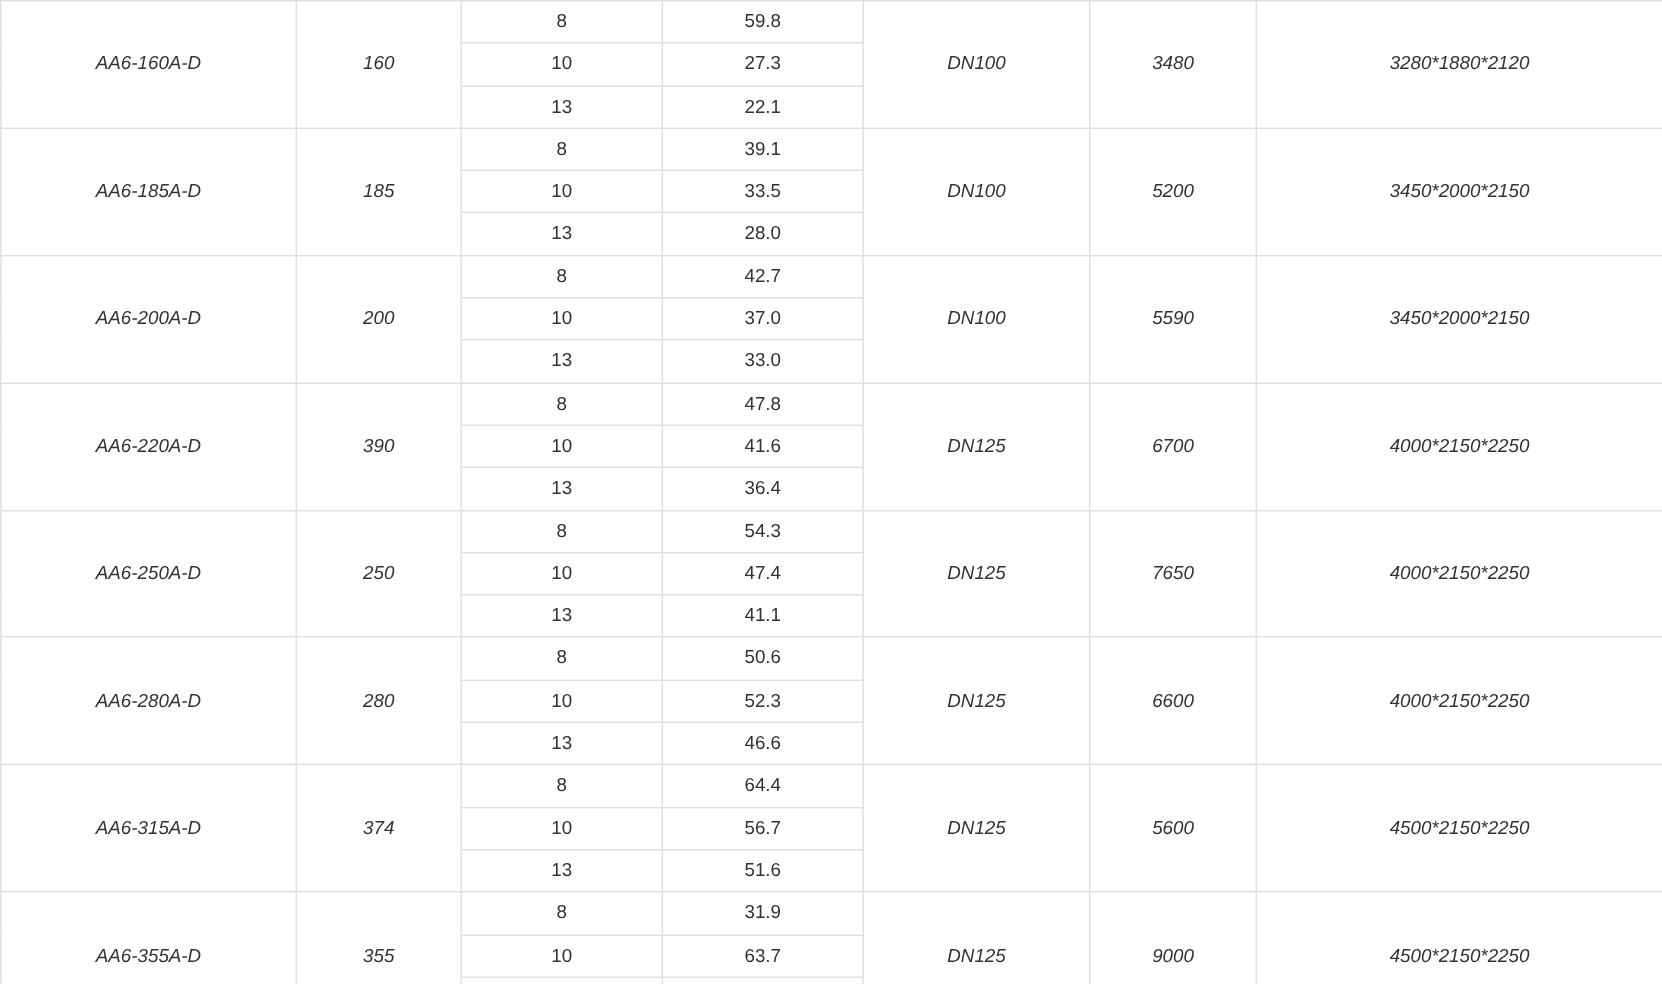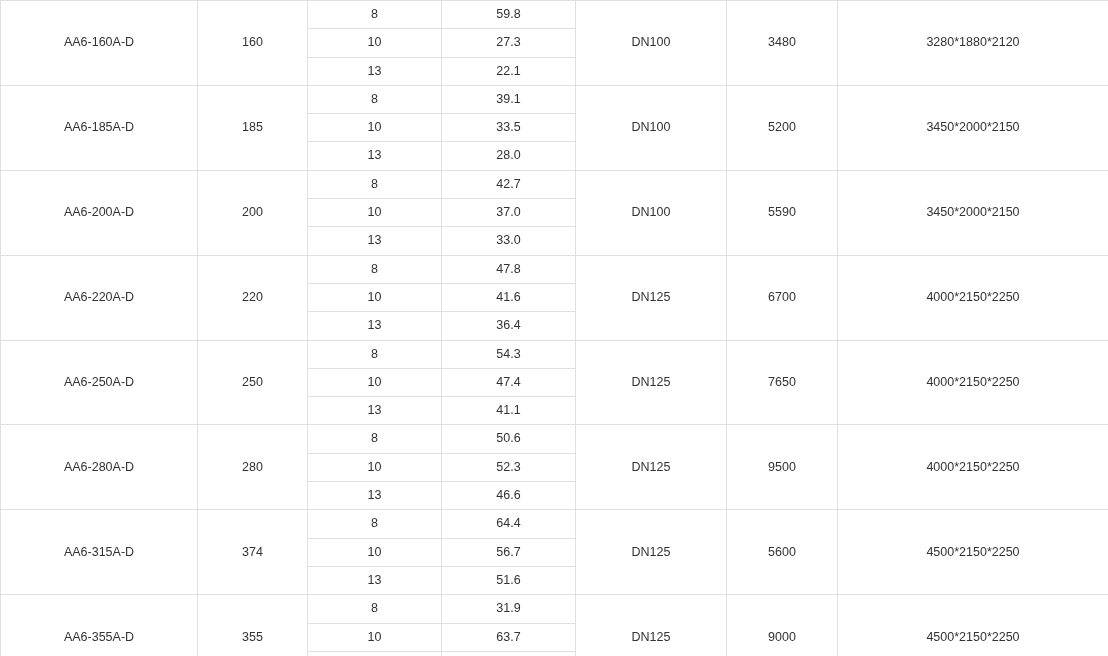--- a/index.html
+++ b/index.html
@@ -35,20 +35,21 @@
   col.c-model { width: 197px; }
   col.c-power { width: 110px; }
   col.c-press { width: 134px; }
   col.c-flow  { width: 134px; }
   col.c-outlet{ width: 151px; }
   col.c-weight{ width: 111px; }
   col.c-dim   { width: 271px; }
 
   td.model, td.power, td.outlet, td.weight, td.dim {
     font-size: 12.5px;
+    font-style: italic;
   }
   td.press, td.flow {
     font-size: 12.5px;
   }
 </style>
 </head>
 <body>
 
 <table id="spec-table">
   <colgroup>
@@ -107,21 +108,21 @@
       <tr>
         <td class="press">10</td>
         <td class="flow">37.0</td>
       </tr>
       <tr>
         <td class="press">13</td>
         <td class="flow">33.0</td>
       </tr>
       <tr>
         <td class="model" rowspan="3">AA6-220A-D</td>
-        <td class="power" rowspan="3">220</td>
+        <td class="power" rowspan="3">390</td>
         <td class="press">8</td>
         <td class="flow">47.8</td>
         <td class="outlet" rowspan="3">DN125</td>
         <td class="weight" rowspan="3">6700</td>
         <td class="dim" rowspan="3">4000*2150*2250</td>
       </tr>
       <tr>
         <td class="press">10</td>
         <td class="flow">41.6</td>
       </tr>
@@ -145,21 +146,21 @@
       <tr>
         <td class="press">13</td>
         <td class="flow">41.1</td>
       </tr>
       <tr>
         <td class="model" rowspan="3">AA6-280A-D</td>
         <td class="power" rowspan="3">280</td>
         <td class="press">8</td>
         <td class="flow">50.6</td>
         <td class="outlet" rowspan="3">DN125</td>
-        <td class="weight" rowspan="3">9500</td>
+        <td class="weight" rowspan="3">6600</td>
         <td class="dim" rowspan="3">4000*2150*2250</td>
       </tr>
       <tr>
         <td class="press">10</td>
         <td class="flow">52.3</td>
       </tr>
       <tr>
         <td class="press">13</td>
         <td class="flow">46.6</td>
       </tr>

